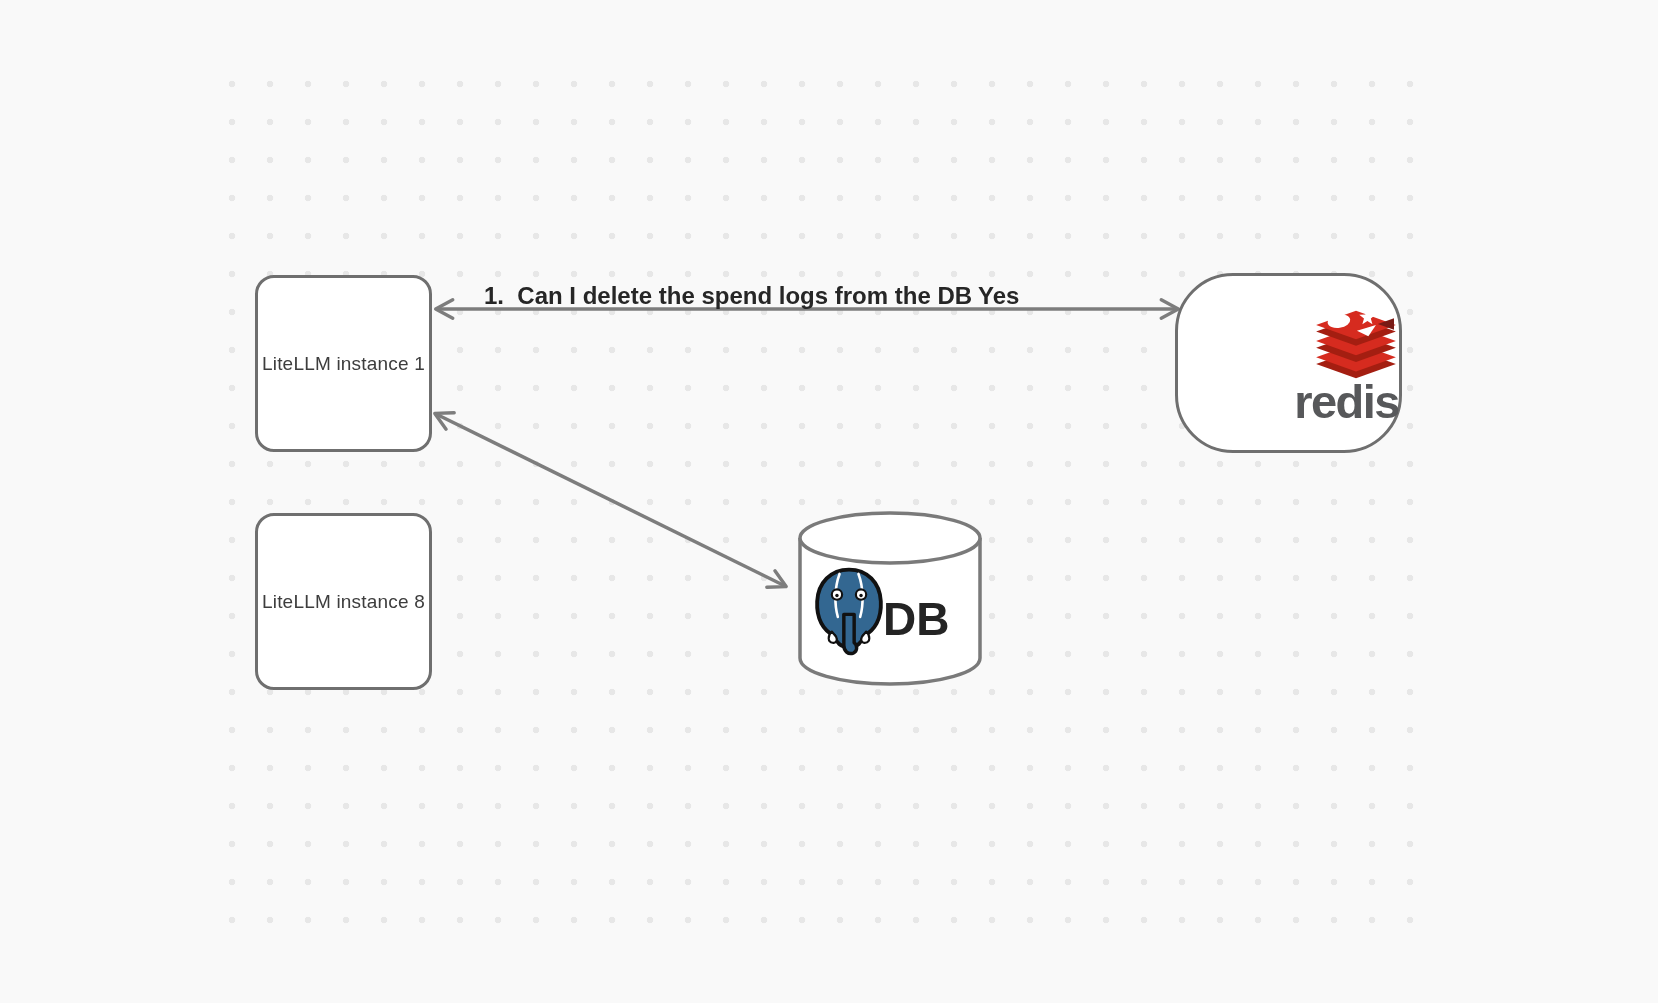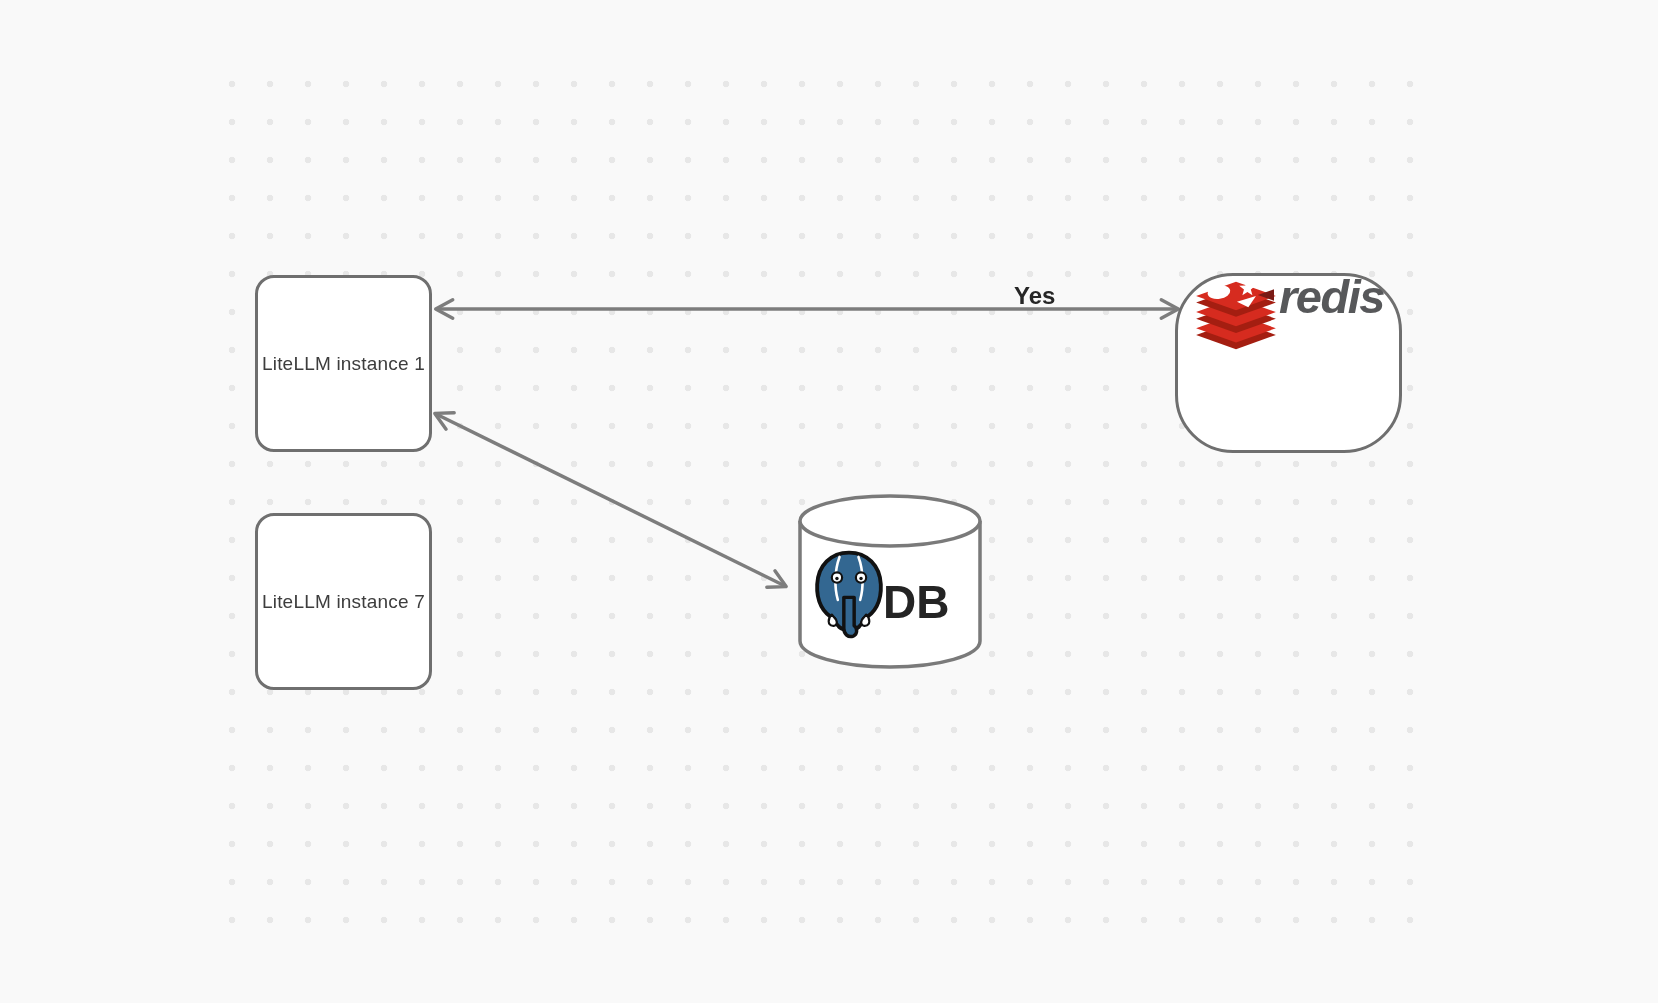--- a/index.html
+++ b/index.html
@@ -16,26 +16,26 @@
   .edges g{pointer-events:stroke;}
   .node.box{
     position:absolute;width:177px;height:177px;box-sizing:border-box;
     background:#ffffff;border:3px solid #6f6f6f;border-radius:19px;
     display:flex;align-items:center;justify-content:center;
   }
   .node.box span{font-size:19px;color:#3d3d3d;letter-spacing:.2px;}
   .node.redis{
     position:absolute;left:1175px;top:273px;width:227px;height:180px;box-sizing:border-box;
     background:#ffffff;border:3.5px solid #6f6f6f;border-radius:58px;
-    display:flex;flex-direction:row;align-items:flex-start;justify-content:center;font-style:italic;
+    display:flex;flex-direction:column;align-items:flex-end;justify-content:center;
   }
   .redis-word{
     font-size:47px;font-weight:700;color:#57585a;letter-spacing:-1.5px;line-height:38px;margin-top:2px;
   }
-  .cyl{position:absolute;left:797px;top:493px;width:186px;height:178px;}
+  .cyl{position:absolute;left:797px;top:510px;width:186px;height:178px;}
   .cyl-shape{position:absolute;left:0;top:0;}
   .elephant{position:absolute;left:9px;top:56px;}
   .db-label{
     position:absolute;left:86px;top:82px;font-size:46px;font-weight:700;color:#242424;letter-spacing:0;
   }
   .edge-label{
     position:absolute;font-size:24px;font-weight:700;color:#262626;line-height:26px;white-space:pre;
   }
 </style>
 </head>
@@ -57,21 +57,21 @@
     <g>
       <line x1="436" y1="414" x2="785" y2="586" stroke="#7d7d7d" stroke-width="3.5" marker-start="url(#ah)" marker-end="url(#ah)"></line>
     </g>
   </svg>
 
   <div class="node box" style="left:255px;top:275px">
     <span>LiteLLM instance 1</span>
   </div>
 
   <div class="node box" style="left:255px;top:513px">
-    <span>LiteLLM instance 7</span>
+    <span>LiteLLM instance 8</span>
   </div>
 
 
   <div class="node redis">
     <svg width="86" height="76" viewBox="0 -6 90 80">
 
       <path fill="#a41e11" d="M45 41 L87 56 L45 71 L3 56 Z"></path>
       <path fill="#d62b1f" d="M45 34 L87 49 L45 64 L3 49 Z"></path>
 
       <path fill="#a41e11" d="M45 24 L87 39 L45 54 L3 39 Z"></path>
@@ -103,15 +103,16 @@
         <circle cx="64" cy="33" r="6" fill="#ffffff" stroke-width="2.5"></circle>
         <circle cx="36" cy="34" r="2" fill="#111111" stroke="none"></circle>
         <circle cx="64" cy="34" r="2" fill="#111111" stroke="none"></circle>
         <path fill="#ffffff" stroke-width="2.5" d="M30 76 C25 81 25 88 31 89 C35 90 37 86 35 82 Z"></path>
         <path fill="#ffffff" stroke-width="2.5" d="M70 76 C75 81 75 88 69 89 C65 90 63 86 65 82 Z"></path>
       </g>
     </svg>
     <div class="db-label">DB</div>
   </div>
 
-  <div class="edge-label" style="left:1014px;top:283px">Yes</div>
+  <div class="edge-label" style="left:484px;top:283px">1.  Can I delete the spend logs from the DB</div>
+  <div class="edge-label" style="left:978px;top:283px">Yes</div>
 
 </div>
 
 </body></html>

